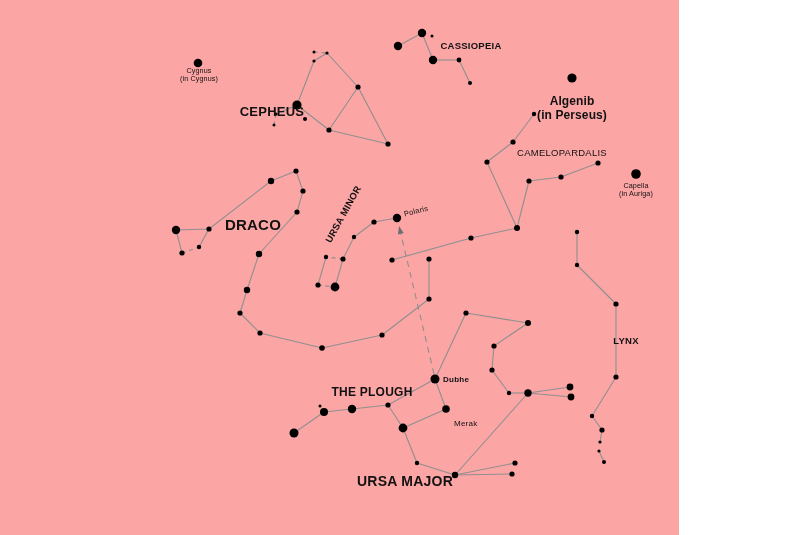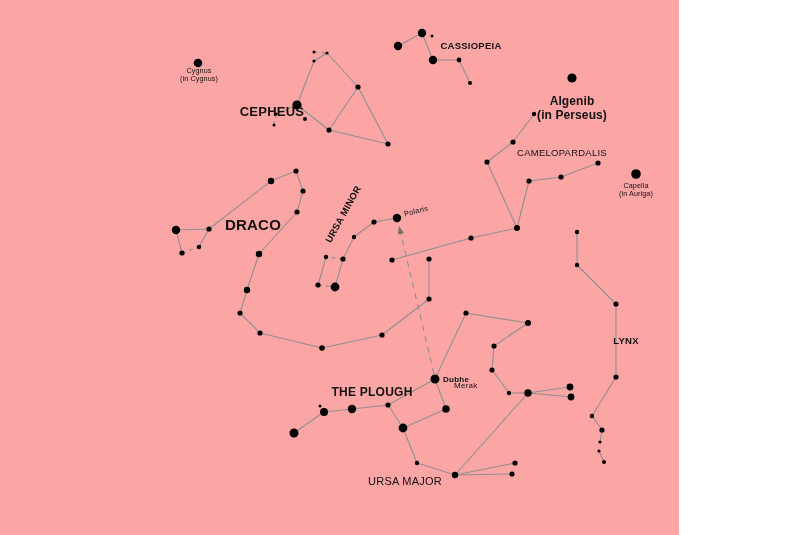--- a/index.html
+++ b/index.html
@@ -171,26 +171,26 @@
       <circle cx="572" cy="78" r="4.6" fill="#000000"></circle>
       <circle cx="636" cy="174" r="4.8" fill="#000000"></circle>
     </svg>
 
   <div class="lbl" style="left: 471px; top: 45px; font-size: 9.5px; font-weight: 700; transform: translate(-50%, -50%);">CASSIOPEIA</div>
   <div class="lbl" style="left: 272px; top: 79px; font-size: 13px; font-weight: 700; transform: translate(-50%, -50%); margin-top: 32px;">CEPHEUS</div>
   <div class="lbl" style="left: 562px; top: 152px; font-size: 9.5px; font-weight: 400; transform: translate(-50%, -50%);">CAMELOPARDALIS</div>
   <div class="lbl" style="left: 253px; top: 224px; font-size: 15px; font-weight: 700; transform: translate(-50%, -50%);">DRACO</div>
   <div class="lbl" style="left: 343px; top: 214px; font-size: 9.5px; font-weight: 700; transform: translate(-50%, -50%) rotate(-61deg);">URSA MINOR</div>
   <div class="lbl" style="left: 350px; top: 392px; font-size: 12px; font-weight: 700; transform: translate(-50%, -50%); margin-left: 22px;">THE PLOUGH</div>
-  <div class="lbl" style="left: 394px; top: 481px; font-size: 11px; font-weight: 400; transform: translate(-50%, -50%); padding-left: 22px;">URSA MAJOR</div>
+  <div class="lbl" style="left: 394px; top: 481px; font-size: 14px; font-weight: 700; transform: translate(-50%, -50%); padding-left: 22px;">URSA MAJOR</div>
   <div class="lbl" style="left: 598px; top: 340px; font-size: 9.5px; font-weight: 700; transform: translate(-50%, -50%); margin-left: 28px;">LYNX</div>
 
   <div class="lbl" style="left: 416px; top: 211px; font-size: 7.5px; font-weight: 400; transform: translate(-50%, -50%) rotate(-14deg);">Polaris</div>
   <div class="lbl" style="left: 443px; top: 379px; font-size: 8px; font-weight: 700; transform: translate(0px, -50%);">Dubhe</div>
-  <div class="lbl" style="left: 454px; top: 385px; font-size: 8px; font-weight: 400; transform: translate(0px, -50%);">Merak</div>
+  <div class="lbl" style="left: 454px; top: 423px; font-size: 8px; font-weight: 400; transform: translate(0px, -50%);">Merak</div>
 
   <div class="lbl" style="left: 199px; top: 67px; font-size: 7.2px; font-weight: 400; transform: translate(-50%, 0px);">
     <span>Cygnus</span>
     <span>(in Cygnus)</span>
   </div>
   <div class="lbl" style="left: 572px; top: 94px; font-size: 12px; font-weight: 700; transform: translate(-50%, 0px);">
     <span>Algenib</span>
     <span>(in Perseus)</span>
   </div>
   <div class="lbl" style="left: 636px; top: 182px; font-size: 7.2px; font-weight: 400; transform: translate(-50%, 0px);">

